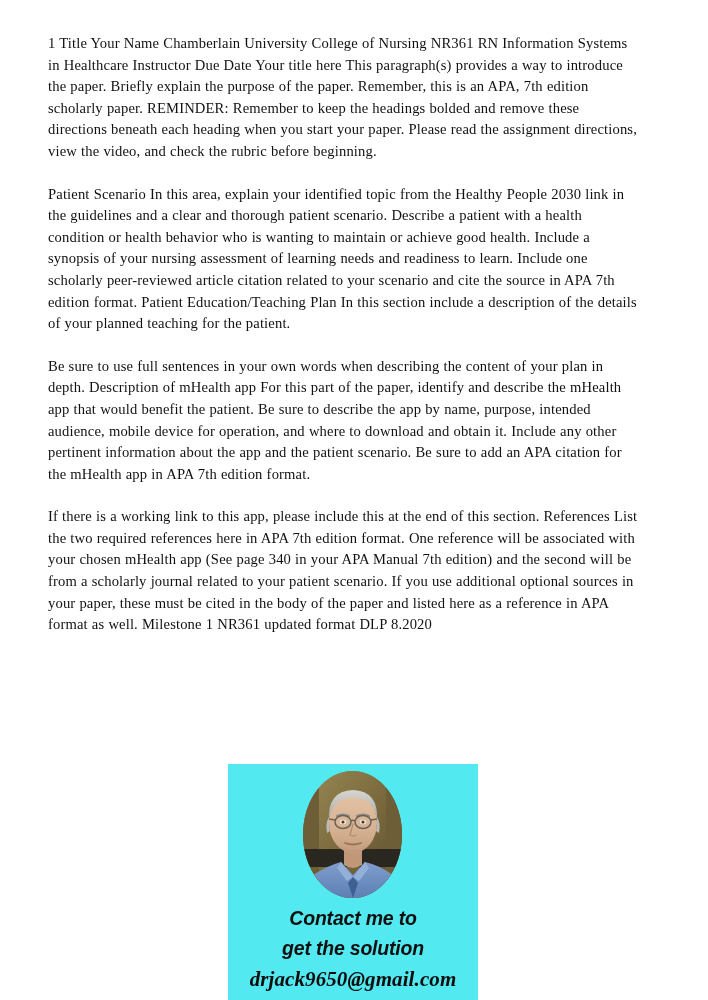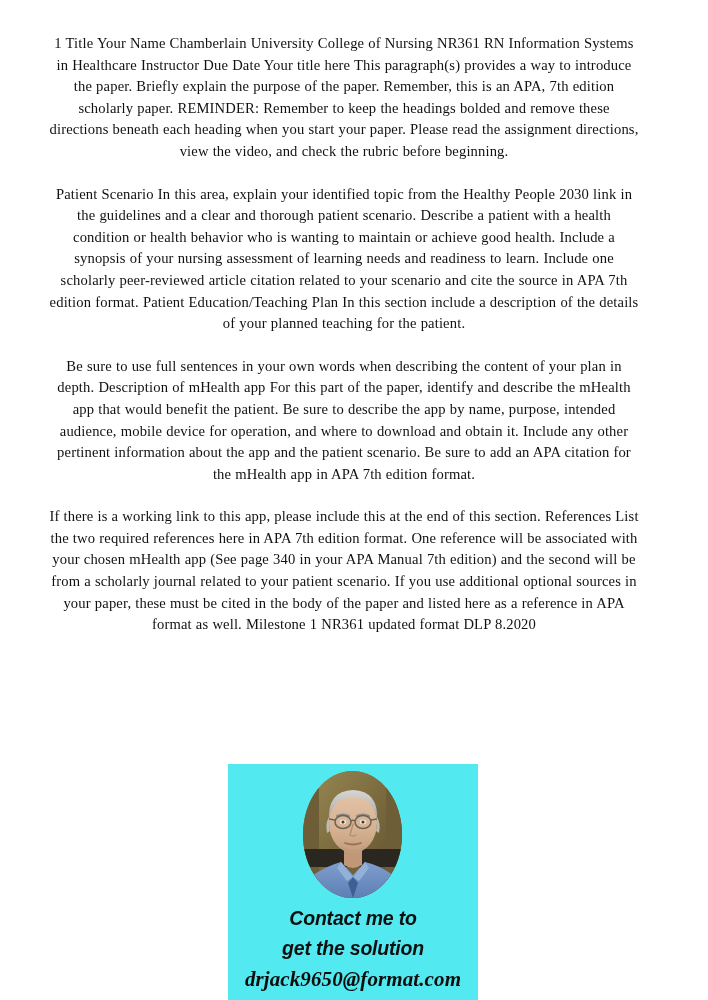--- a/index.html
+++ b/index.html
@@ -23,21 +23,21 @@
     position: absolute;
     left: 48px;
     top: 33px;
     width: 592px;
   }
 
   .doc-paragraph {
     margin: 0 0 21px 0;
     font-size: 14.6px;
     line-height: 21.6px;
-    text-align: center;
+    text-align: left;
     color: #111111;
     letter-spacing: 0.01em;
     word-spacing: 0.02em;
   }
   .doc-paragraph:last-child { margin-bottom: 12px; }
 
   
   #promo-banner {
     position: absolute;
     left: 228px;
@@ -172,15 +172,15 @@
       <path d="M 42 72 Q 50 75 58 72" stroke="#9e6f5c" stroke-width="1.8" fill="none" stroke-linecap="round"></path>
 
       <path d="M 38 76 Q 50 84 62 76" stroke="#bb9376" stroke-width="1.2" fill="none" opacity="0.6"></path>
     </svg>
   </div>
 
   <div class="promo-line" id="promo-line-1">Contact me to</div>
 
   <div class="promo-line" id="promo-line-2">get the solution</div>
 
-  <div id="promo-email">drjack9650@format.com</div>
+  <div id="promo-email">drjack9650@gmail.com</div>
 
 </div>
 
 </body></html>

